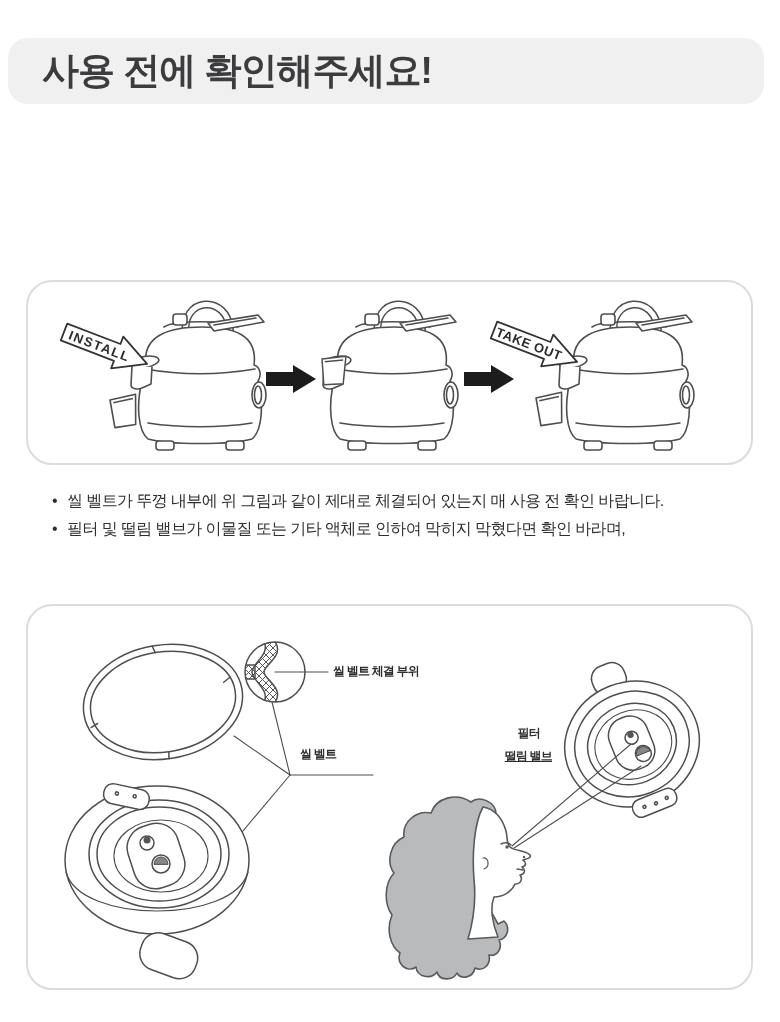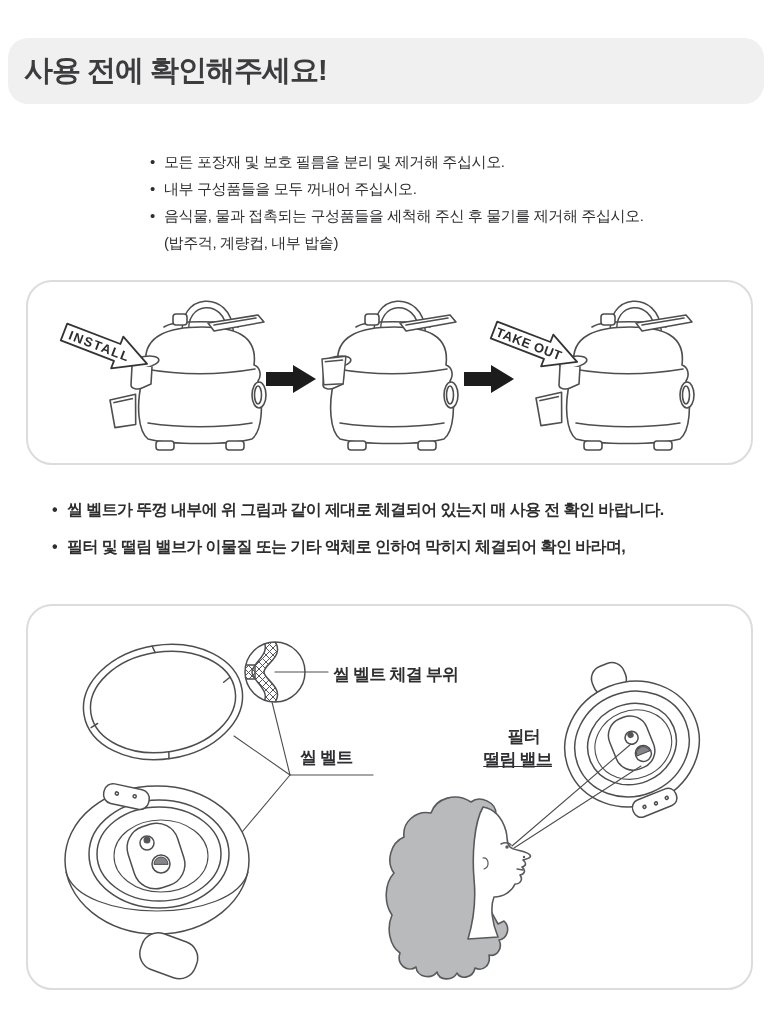--- a/index.html
+++ b/index.html
@@ -3,62 +3,56 @@
 <meta charset="utf-8">
 <style>
   * { margin:0; padding:0; box-sizing:border-box; }
   html,body { background:#fff; }
   body { font-family:"Liberation Sans","DejaVu Sans",sans-serif; color:#2e2e30; }
   .page { position:relative; width:780px; height:1022px; background:#fff; overflow:hidden; }
 
   
   .banner { position:absolute; left:8px; top:38px; width:756px; height:66px;
             background:#f0f0f1; border-radius:20px; display:flex; align-items:center; }
-  .banner h1 { font-size:29px; font-weight:800; color:#3c3c3e; letter-spacing:-1px; padding-left:16px;text-align:right; }
+  .banner h1 { font-size:37px; font-weight:800; color:#3c3c3e; letter-spacing:-1px; padding-left:34px;text-align:right; }
 
   
   ul { list-style:none; }
   .prep-list { position:absolute; left:150px; top:148px; }
   .prep-list li { position:relative; font-size:15px; font-weight:500; line-height:27px;
                   letter-spacing:-0.4px; padding-left:14px; }
   .prep-list li.bullet::before { content:"•"; position:absolute; left:0; top:0; color:#2e2e30; }
   .prep-list li.note { padding-left:14px; }
 
   .seal-list { position:absolute; left:52px; top:487px; }
-  .seal-list li { position:relative; font-size:16px; font-weight:700; line-height:27.5px;
-                  letter-spacing:-0.6px; padding-left:15px;margin-top:9px; }
+  .seal-list li { position:relative; font-size:16px; font-weight:400; line-height:27.5px;
+                  letter-spacing:-0.6px; padding-left:15px; }
   .seal-list li.bullet::before { content:"•"; position:absolute; left:0; top:0; color:#2e2e30; }
 
   
   .box { position:absolute; left:26px; width:727px; border:2px solid #dcdcde; border-radius:26px;
          background:#fff; overflow:hidden; }
   .box1 { top:280px; height:185px; }
   .box2 { top:604px; height:386px; }
   .box svg { display:block; }
 
   
-  .dlabel { position:absolute; font-size:17px; font-weight:700; color:#2f2f31;
+  .dlabel { position:absolute; font-size:12px; font-weight:700; color:#2f2f31;
             letter-spacing:-0.8px; white-space:nowrap; }
   .dlabel.right { text-align:right; }
 </style>
 </head>
 <body>
 
 <div class="page">
 
   <div class="banner">
     <h1>사용 전에 확인해주세요!</h1>
   </div>
 
-  <ul class="prep-list">
-    <li class="bullet">모든 포장재 및 보호 필름을 분리 및 제거해 주십시오.</li>
-    <li class="bullet">내부 구성품들을 모두 꺼내어 주십시오.</li>
-    <li class="bullet">음식물, 물과 접촉되는 구성품들을 세척해 주신 후 물기를 제거해 주십시오.</li>
-    <li class="note">(밥주걱, 계량컵, 내부 밥솥)</li>
-  </ul>
 
   <div class="box box1">
     <svg width="723" height="181" viewBox="0 0 723 181">
       <defs>
         <g id="cooker" fill="none" stroke="#4e4e50" stroke-width="1.6" stroke-linejoin="round" stroke-linecap="round">
 
           <path d="M -14,-44 C -20,-82 28,-86 30,-48 C 31,-26 29,-4 26,16" stroke-width="8"></path>
           <path d="M -14,-44 C -20,-82 28,-86 30,-48 C 31,-26 29,-4 26,16" stroke="#ffffff" stroke-width="5"></path>
 
           <path d="M -54,-14 C -58,-44 -30,-52 2,-52 C 34,-52 58,-44 54,-14 C 60,-12 62,-4 58,2 C 64,26 62,52 52,60 C 30,66 -30,66 -52,60 C -62,52 -64,26 -58,2 C -62,-4 -60,-12 -54,-14 Z" fill="#ffffff"></path>
@@ -116,21 +110,21 @@
         <g transform="translate(466,48) rotate(21)">
           <use href="#ribbon"></use>
           <text x="3" y="5" font-size="13" font-weight="bold" letter-spacing="0.5" fill="#2b2b2d" stroke="none">TAKE OUT</text>
         </g>
       </g>
     </svg>
   </div>
 
   <ul class="seal-list">
     <li class="bullet">씰 벨트가 뚜껑 내부에 위 그림과 같이 제대로 체결되어 있는지 매 사용 전 확인 바랍니다.</li>
-    <li class="bullet">필터 및 떨림 밸브가 이물질 또는 기타 액체로 인하여 막히지 체결되어 확인 바라며,</li>
+    <li class="bullet">필터 및 떨림 밸브가 이물질 또는 기타 액체로 인하여 막히지 막혔다면 확인 바라며,</li>
   </ul>
 
   <div class="box box2">
     <svg width="723" height="382" viewBox="0 0 723 382">
       <defs>
         <pattern id="xhatch" width="7" height="7" patternUnits="userSpaceOnUse">
           <path d="M0,0 L7,7 M7,0 L0,7" stroke="#55565a" stroke-width="1"></path>
         </pattern>
         <clipPath id="magclip">
             <circle cx="247" cy="66" r="30"></circle>

